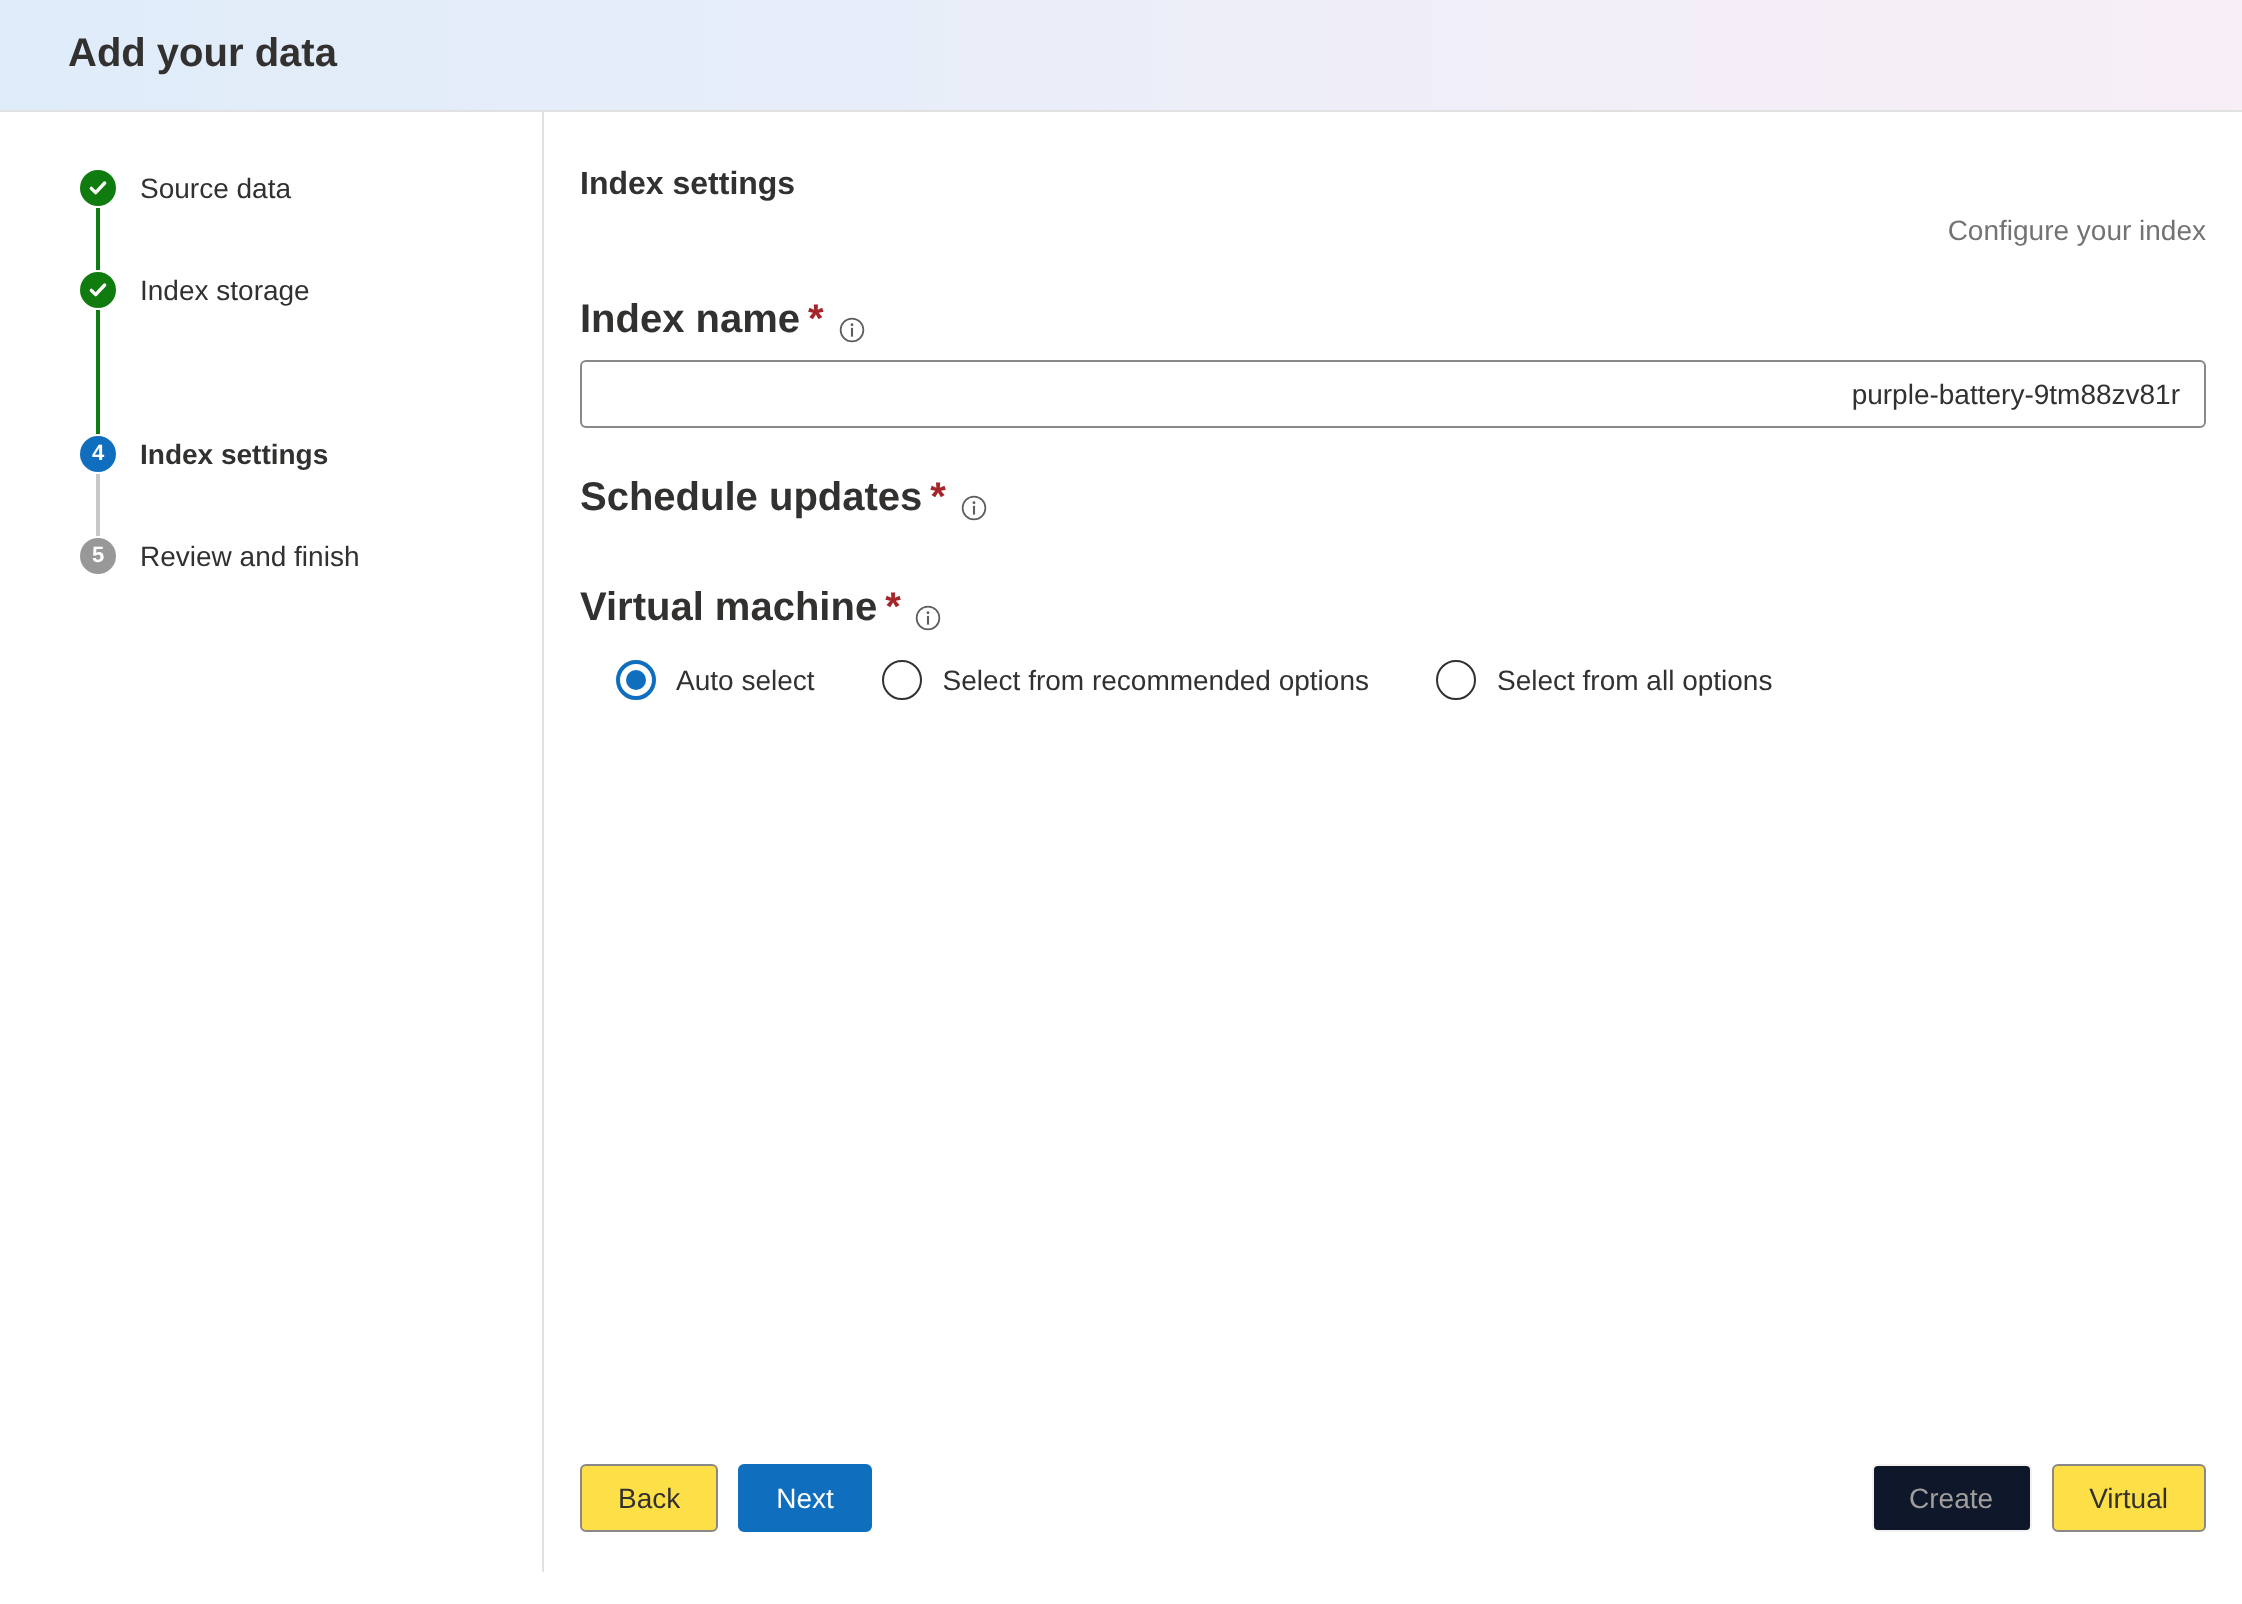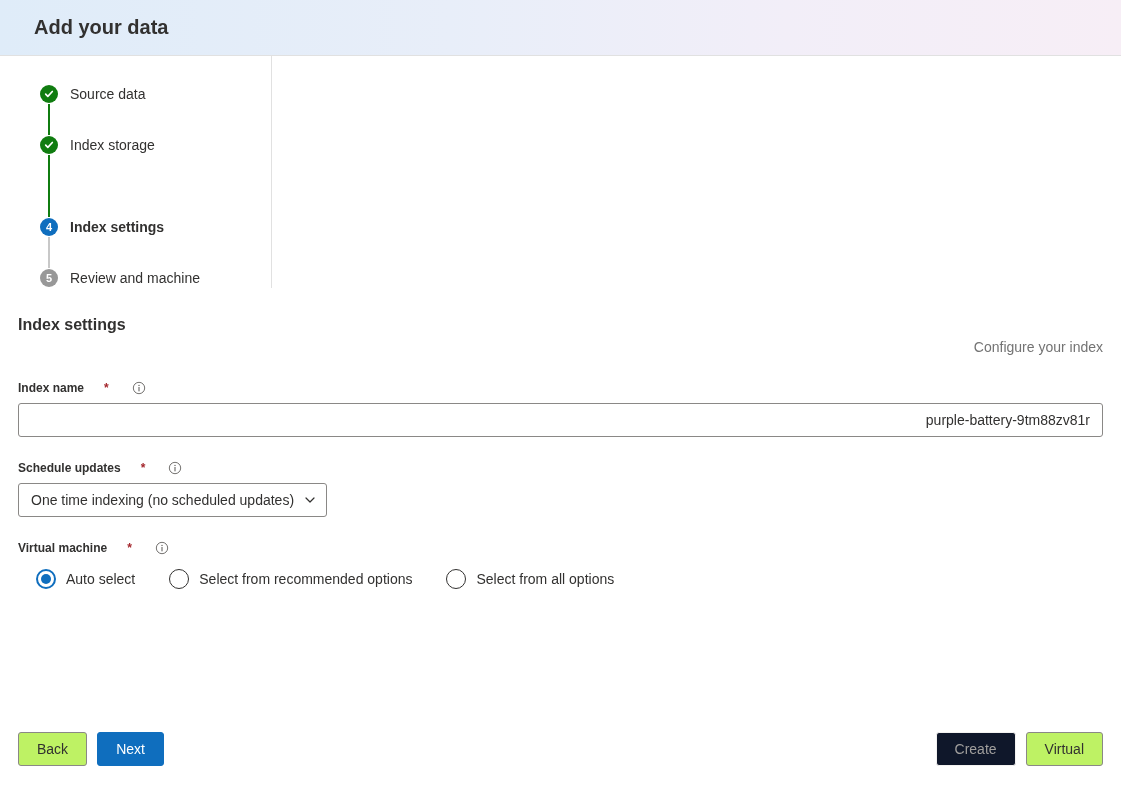--- a/index.html
+++ b/index.html
@@ -21,21 +21,20 @@
     padding-left: 34px;
     border-bottom: 1px solid #e1e1e1;
   }
   .header-title {
     font-size: 20px;
     font-weight: 600;
   }
   .body {
     display: flex;
     height: calc(802px - 72px);
-    flex-direction: column;
   }
   .sidebar {
     width: 272px;
     padding: 28px 20px 0 40px;
     border-right: 1px solid #e1e1e1;
   }
   .step {
     display: flex;
     align-items: center;
     gap: 12px;
@@ -64,21 +63,21 @@
   .main {
     flex: 1;
     display: flex;
     flex-direction: column;
     padding: 28px 18px 20px 18px;
   }
   .section-title { font-size: 16px; font-weight: 600; }
   .section-sub   { font-size: 14px; color: #737373; margin-top: 5px; margin-bottom: 26px; text-align: right;}
 
   .field { margin-bottom: 24px; }
-  .field-label { font-weight: 600; font-size: 12px; display: flex; align-items: flex-end; gap: 20px; margin-bottom: 8px;}
+  .field-label { font-weight: 600; font-size: 20px; display: flex; align-items: flex-end; gap: 4px; margin-bottom: 8px;}
   .req { color: #a4262c; }
   .info-icon {
     width: 14px; height: 14px; color: #605e5c; margin-left: 3px;
   }
   .text-input {
     width: 100%;
     height: 34px;
     border: 1px solid #8a8886;
     border-radius: 3px;
     padding: 0 12px;
@@ -118,21 +117,21 @@
   }
   .spacer { flex: 1; }
   .btn {
     height: 34px;
     padding: 0 18px;
     border-radius: 3px;
     font-size: 14px;
     font-family: inherit;
     cursor: pointer;
     border: 1px solid #8a8886;
-    background: #bef264;
+    background: #fde047;
     color: #323130;
   }
   .btn.primary { background: #0f6ebe; border-color: #0f6ebe; color: #fff; font-weight: 400;}
   .btn.disabled { background: #0f172a; border-color: #f3f2f1; color: #a19f9d; cursor: default;}
 </style>
 </head>
 <body>
 
 <div class="header">
   <div class="header-title">Add your data</div>
@@ -164,21 +163,21 @@
     <div class="connector green"></div>
 
     <div class="step">
       <div class="step-circle active">4</div>
       <span class="step-label active">Index settings</span>
     </div>
     <div class="connector gray"></div>
 
     <div class="step">
       <div class="step-circle todo">5</div>
-      <span class="step-label">Review and machine</span>
+      <span class="step-label">Review and finish</span>
     </div>
   </div>
 
   <div class="main">
     <div class="section-title">Index settings</div>
     <div class="section-sub">Configure your index</div>
 
     <div class="field">
       <div class="field-label">
         <span>Index name</span>
@@ -194,26 +193,20 @@
 
     <div class="field">
       <div class="field-label">
         <span>Schedule updates</span>
         <span class="req">*</span>
         <svg class="info-icon" viewBox="0 0 16 16" fill="none">
           <circle cx="8" cy="8" r="6.5" stroke="currentColor"></circle>
             <circle cx="8" cy="5" r="0.8" fill="currentColor"></circle>
             <rect x="7.4" y="6.8" width="1.2" height="5" fill="currentColor"></rect>
         </svg>
-      </div>
-      <div class="dropdown">
-        <span>One time indexing (no scheduled updates)</span>
-        <svg class="chevron" viewBox="0 0 12 12" fill="none">
-            <path d="M2 4l4 4 4-4" stroke="currentColor" stroke-width="1.2" stroke-linecap="round" stroke-linejoin="round"></path>
-          </svg>
       </div>
     </div>
 
     <div class="field">
       <div class="field-label">
         <span>Virtual machine</span>
         <span class="req">*</span>
         <svg class="info-icon" viewBox="0 0 16 16" fill="none">
           <circle cx="8" cy="8" r="6.5" stroke="currentColor"></circle>
             <circle cx="8" cy="5" r="0.8" fill="currentColor"></circle>

